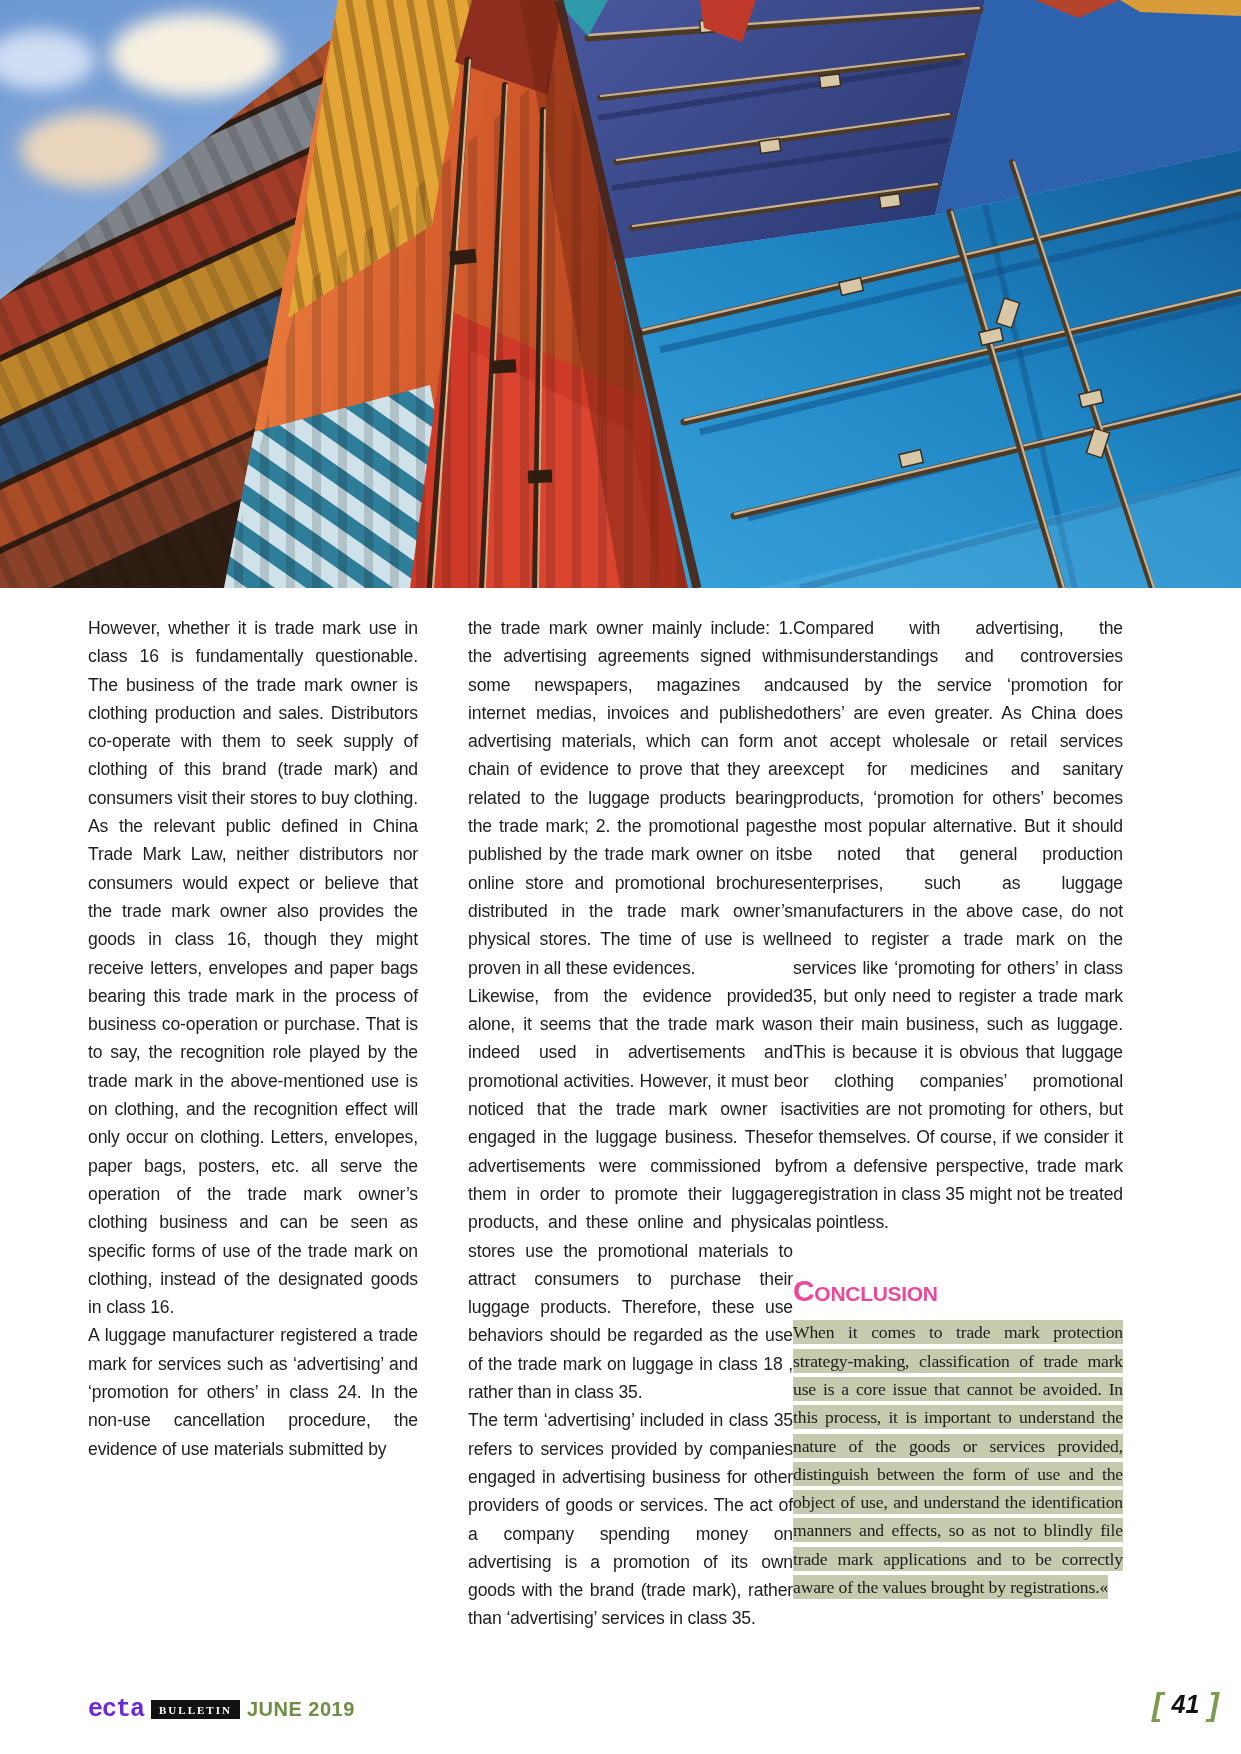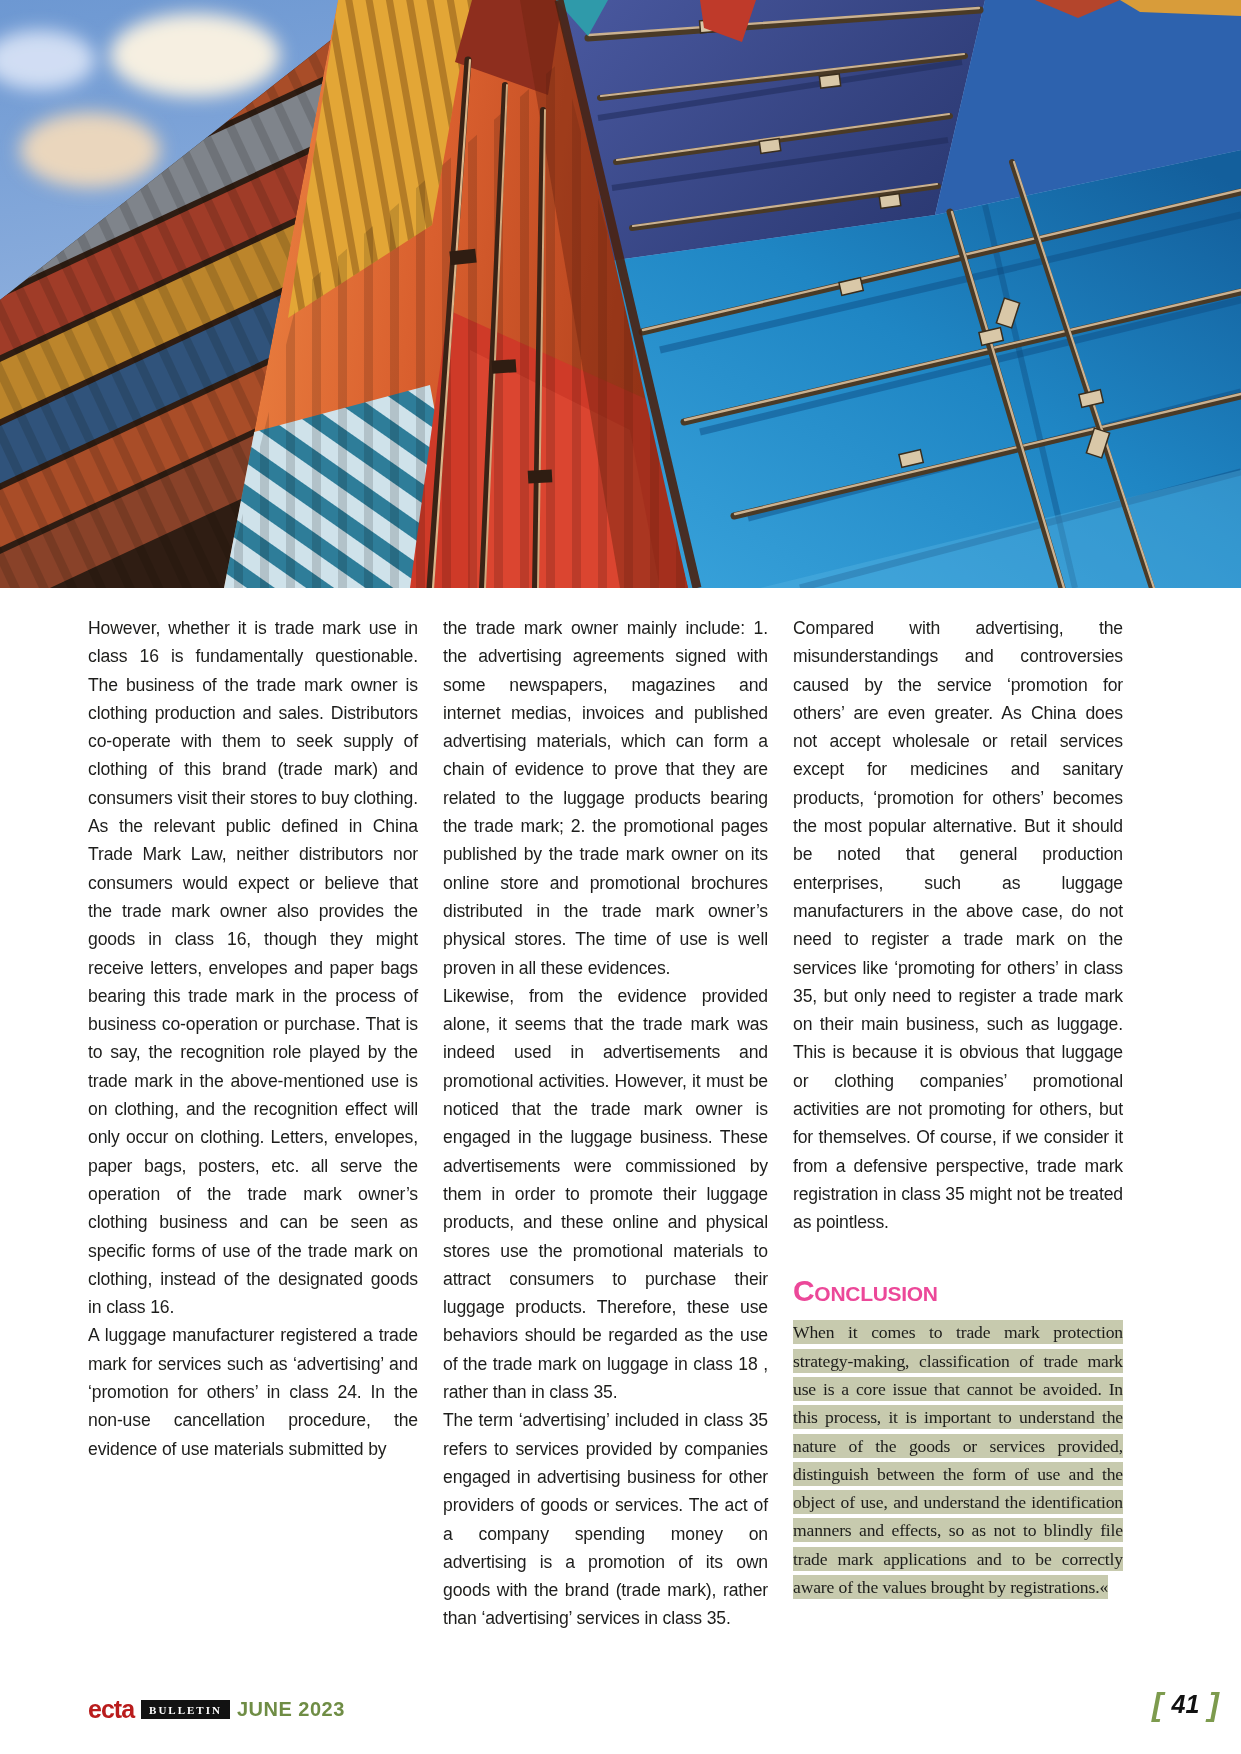--- a/index.html
+++ b/index.html
@@ -9,41 +9,41 @@
   }
   
   .hero{position:absolute;left:0;top:0;width:1241px;height:588px;display:block;}
   
   .col{
     position:absolute;top:614px;text-align:justify;
     font-size:17.6px;line-height:28.3px;color:#1d1d1b;letter-spacing:-0.15px;
   }
   .col p{margin:0;}
   .col-1{left:88px;width:330px;}
-  .col-2{left:443px;width:325px;}
+  .col-2{left:468px;width:325px;}
   .col-3{left:793px;width:330px;}
   h2.green-head{
     color:#ec4899;margin:42px 0 10px 0;text-align:left;
     font-variant:small-caps;font-weight:bold;font-size:30px;line-height:1.06;
     letter-spacing:-0.3px;
   }
   h2.green-head.conclusion{margin:38px 0 12px 0;}
   .highlight-par span{
     background:#c7caae;
     padding:2px 0;
     -webkit-box-decoration-break:clone;box-decoration-break:clone;font-family:Liberation Serif, serif;
   }
   
   .footer-left{
     position:absolute;left:88px;top:1694px;height:30px;
     display:flex;align-items:center;gap:7px;
   }
   .brand-ecta{
-    color:#b91c1c;font-weight:bold;font-size:25px;letter-spacing:-1px;
-    font-family:Liberation Sans, sans-serif;
+    color:#6d28d9;font-weight:bold;font-size:25px;letter-spacing:-1px;
+    font-family:Liberation Mono, monospace;
   }
   .brand-bulletin{
     background:#121212;color:#ffffff;font-family:"Liberation Serif", serif;
     font-weight:bold;font-size:11px;letter-spacing:2px;padding:4px 8px 3px 8px;
   }
   .issue-date{color:#6f8d45;font-weight:bold;font-size:20px;letter-spacing:0.5px;}
   .pagenum{
     position:absolute;top:1688px;right:22px;display:flex;align-items:center;gap:9px;
   }
   .pagenum .bracket{
@@ -248,21 +248,21 @@
 
   <div class="col col-3">
     <p>Compared with advertising, the misunderstandings and controversies caused by the service ‘promotion for others’ are even greater. As China does not accept wholesale or retail services except for medicines and sanitary products, ‘promotion for others’ becomes the most popular alternative. But it should be noted that general production enterprises, such as luggage manufacturers in the above case, do not need to register a trade mark on the services like ‘promoting for others’ in class 35, but only need to register a trade mark on their main business, such as luggage. This is because it is obvious that luggage or clothing companies’ promotional activities are not promoting for others, but for themselves. Of course, if we consider it from a defensive perspective, trade mark registration in class 35 might not be treated as pointless.</p>
     <h2 class="green-head conclusion">Conclusion</h2>
     <p class="highlight-par"><span>When it comes to trade mark protection strategy-making, classification of trade mark use is a core issue that cannot be avoided. In this process, it is important to understand the nature of the goods or services provided, distinguish between the form of use and the object of use, and understand the identification manners and effects, so as not to blindly file trade mark applications and to be correctly aware of the values brought by registrations.«</span></p>
   </div>
 
   <div class="footer-left">
     <span class="brand-ecta">ecta</span>
     <span class="brand-bulletin">BULLETIN</span>
-    <span class="issue-date">JUNE 2023</span>
+    <span class="issue-date">JUNE 2019</span>
   </div>
 
   <div class="pagenum">
     <span class="bracket">[</span>
     <span class="num">41</span>
     <span class="bracket">]</span>
   </div>
 
 </div>
 

